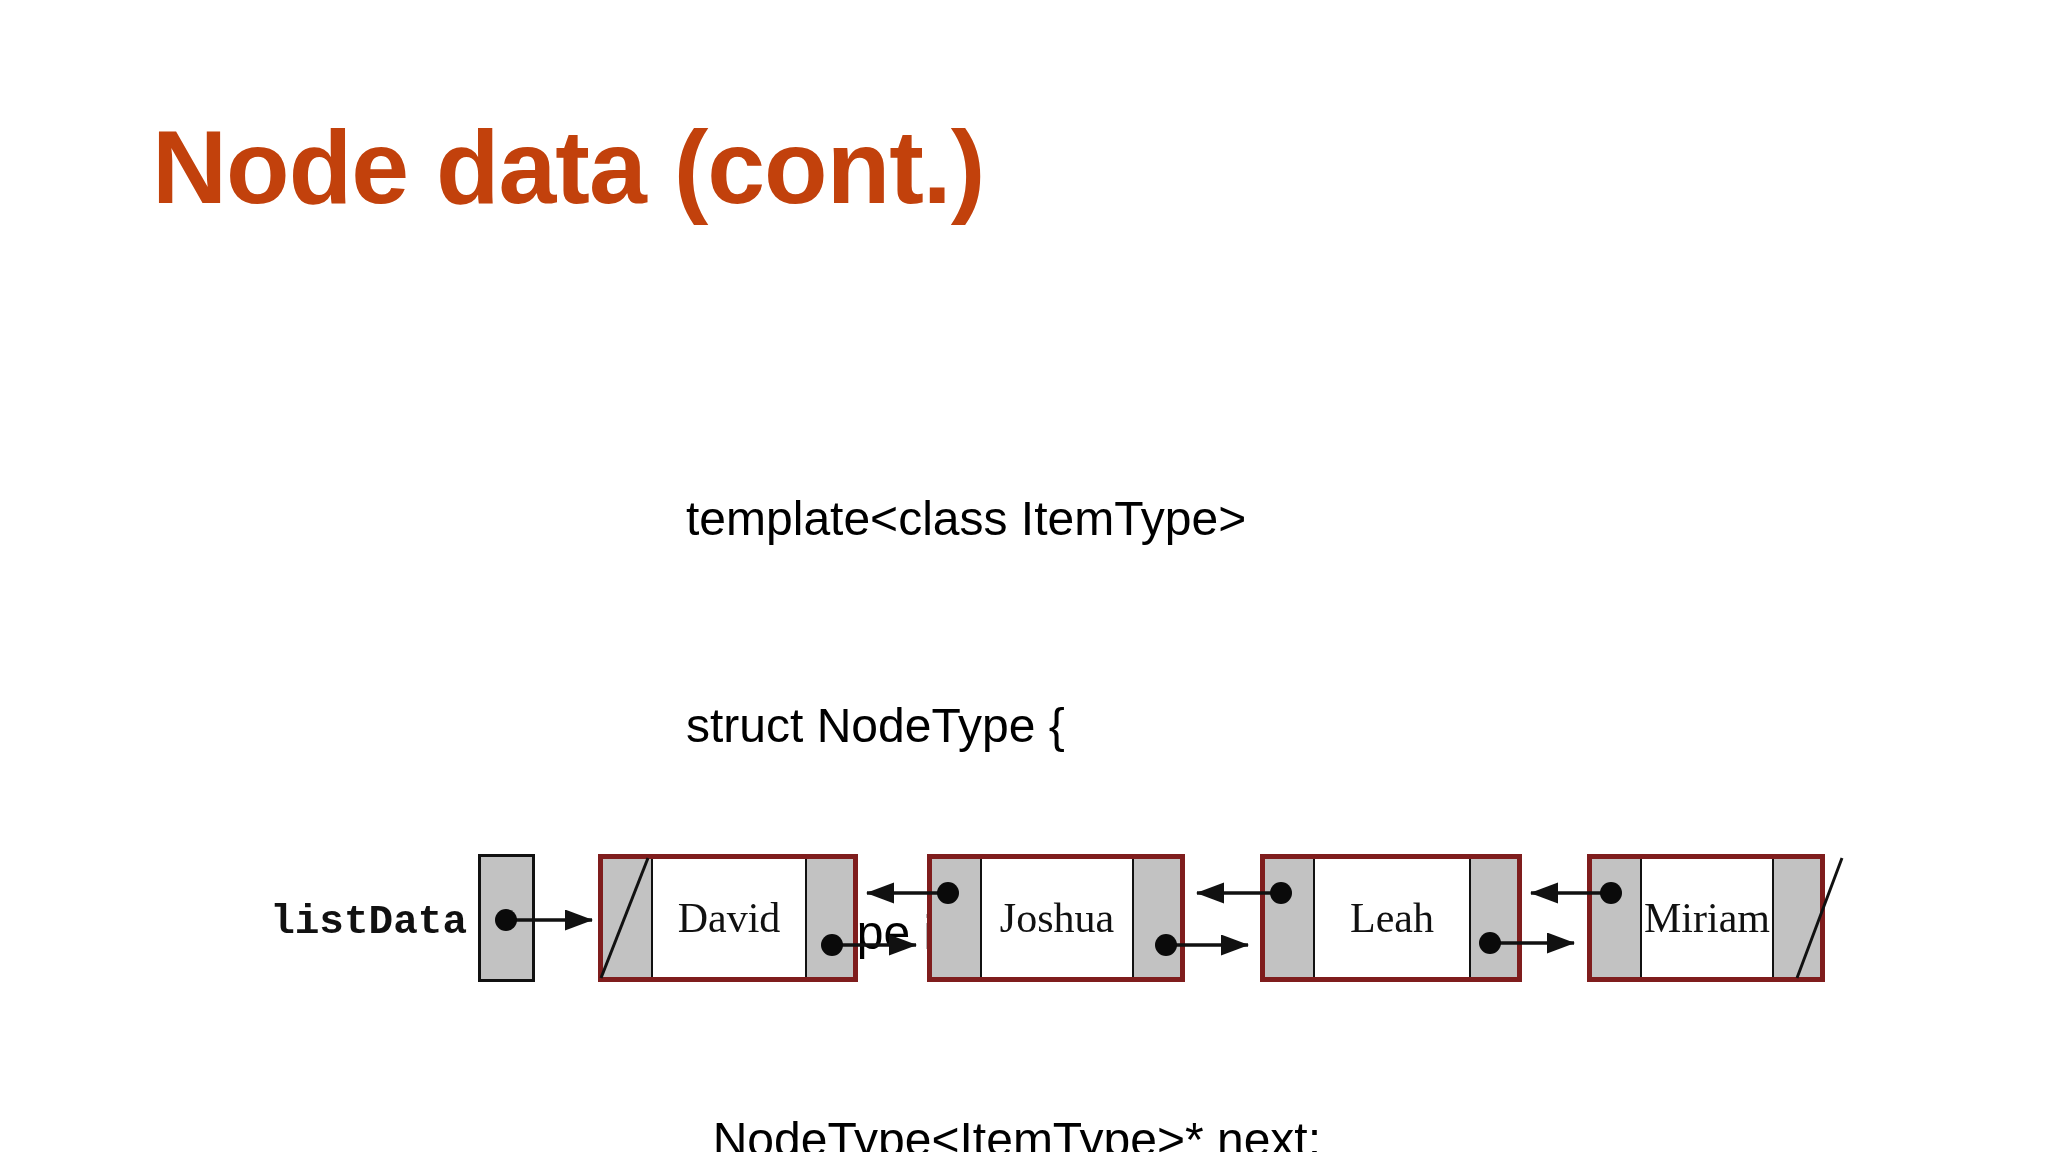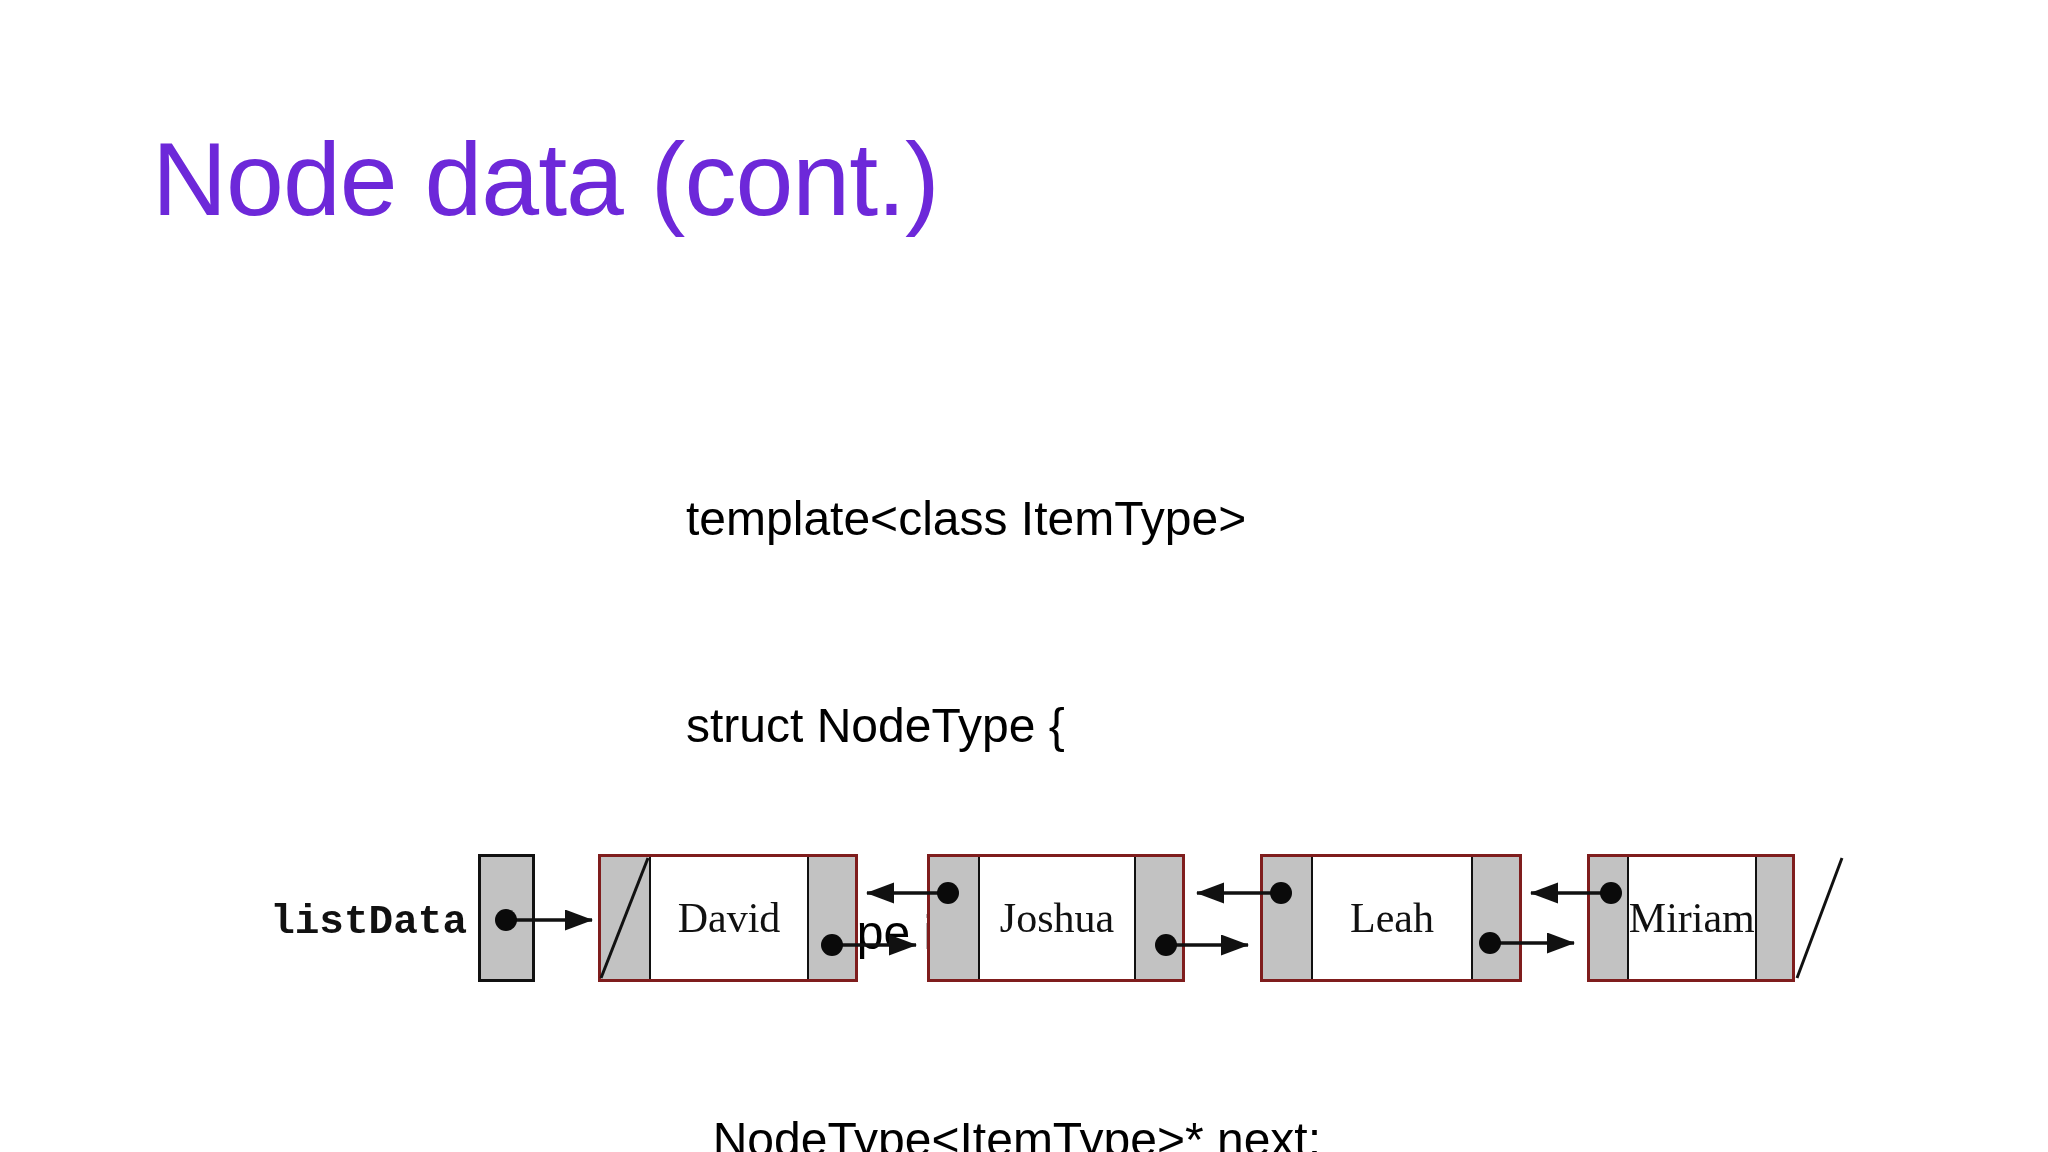--- a/index.html
+++ b/index.html
@@ -5,25 +5,25 @@
   html,body{margin:0;padding:0;background:#888;}
   .slide{
     position:relative;
     width:2048px;height:1152px;
     background:#ffffff;
     overflow:hidden;
     font-family:"Liberation Sans", sans-serif;
   }
   .page-title{
     position:absolute;
-    left:152px;top:120px;
+    left:152px;top:108px;
     font-size:104px;
-    font-weight:400;
+    font-weight:700;
     letter-spacing:-1px;
-    color:#6d28d9;
+    color:#c2410c;
     white-space:nowrap;
   }
   .code-block{
     position:absolute;
     left:686px;top:346px;
     font-family:"Liberation Sans", sans-serif;
     font-size:48px;
     line-height:69px;
     color:#000000;
     white-space:pre;
@@ -46,21 +46,21 @@
     left:478px;top:854px;
     width:57px;height:128px;
     box-sizing:border-box;
     background:#c2c2c2;
     border:3px solid #111111;
   }
   .node{
     position:absolute;
     top:854px;height:128px;
     box-sizing:border-box;
-    border:3px solid #7f1d1d;
+    border:5px solid #7f1d1d;
     display:flex;
     background:#ffffff;
   }
   .cell{box-sizing:border-box;height:100%;}
   .cell.back{width:50px;background:#c2c2c2;border-right:2.5px solid #111111;}
   .cell.next{width:48px;background:#c2c2c2;border-left:2.5px solid #111111;}
   .cell.info{
     flex:1;background:#ffffff;
     display:flex;align-items:center;justify-content:center;
   }
@@ -114,21 +114,21 @@
     </div>
 
     <div class="node" style="left:927px;width:258px;">
       <div class="cell back"></div>
       <div class="cell info">
         <span class="node-name">Joshua</span>
       </div>
       <div class="cell next"></div>
     </div>
 
-    <div class="node" style="left:1587px;width:208px;text-align:center;">
+    <div class="node" style="left:1587px;width:238px;text-align:center;">
       <div class="cell back"></div>
       <div class="cell info">
         <span class="node-name">Miriam</span>
       </div>
       <div class="cell next"></div>
     </div>
 
     <svg class="overlay" width="2048" height="1152" viewBox="0 0 2048 1152">
       <defs>
         <marker id="ah" markerUnits="userSpaceOnUse" markerWidth="32" markerHeight="24" refX="27" refY="10.5" orient="auto">

